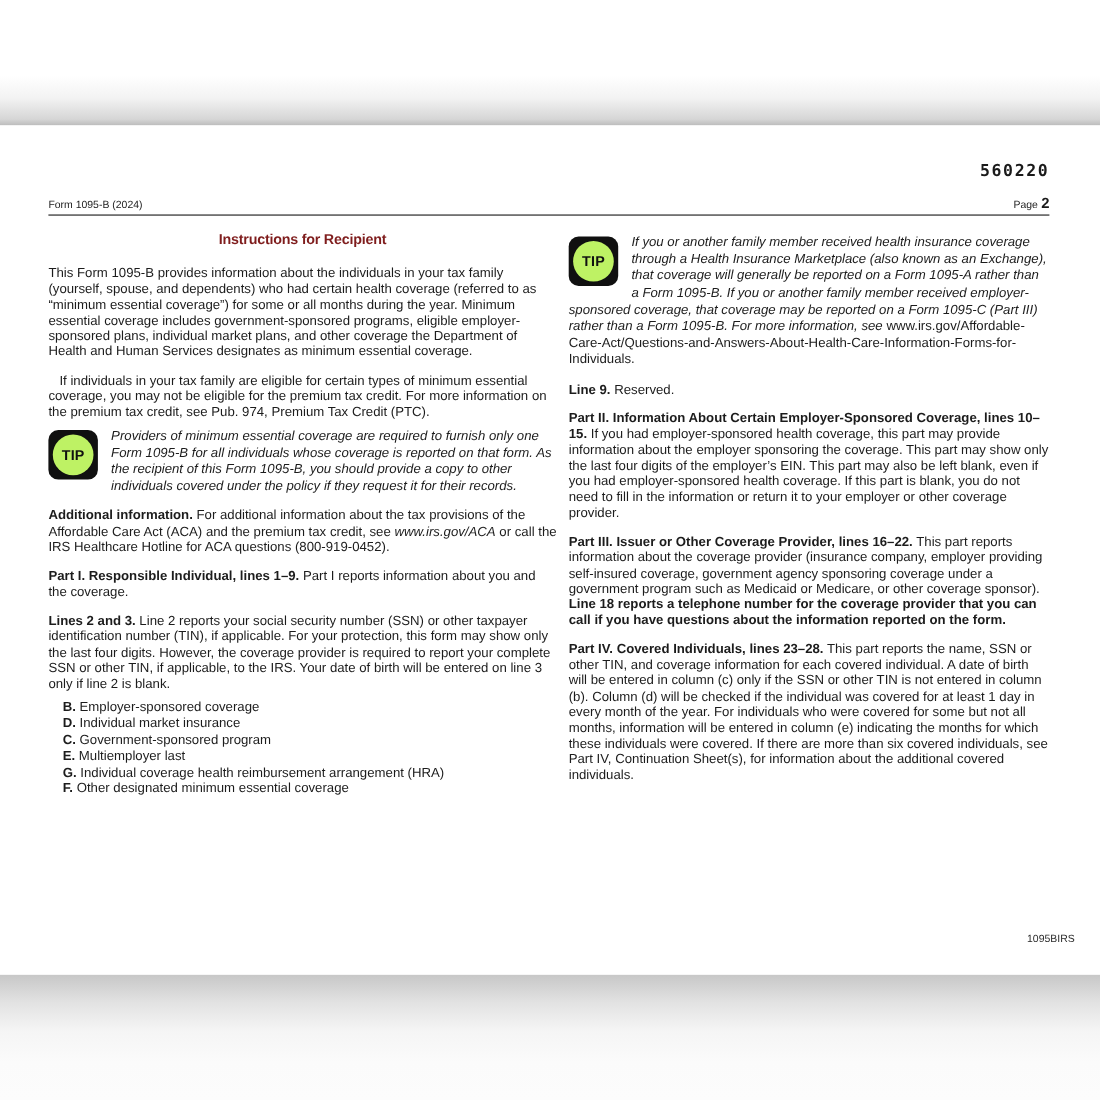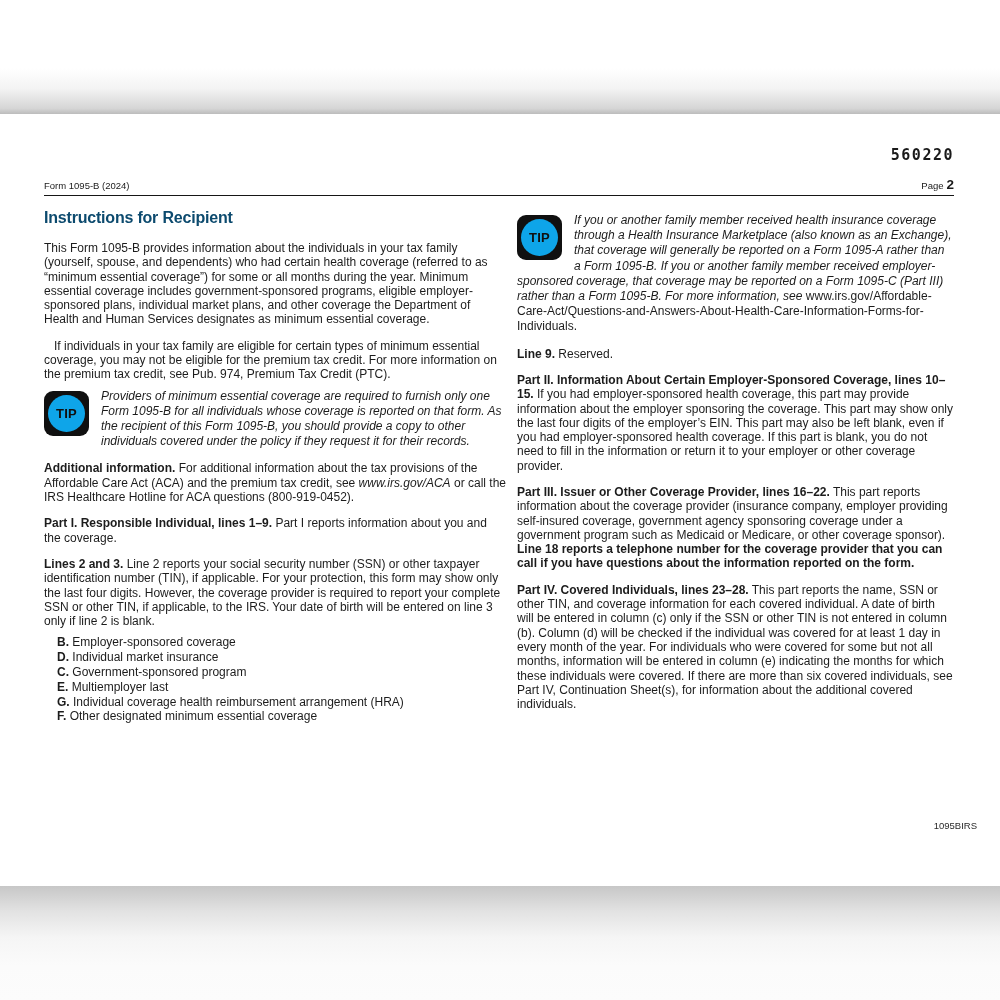--- a/index.html
+++ b/index.html
@@ -41,44 +41,44 @@
   .rule {
     position: absolute; top: 81px; left: 44px; right: 46px;
     border-top: 1.7px solid #161616;
   }
 
   .col { position: absolute; font-size: 12px; line-height: 14.3px; color: #1c1c1c; }
   .col-left  { left: 44px;  width: 462px; top: 93px; }
   .col-right { left: 517px; width: 437px; top: 97px; }
 
   h1.doc-title {
-    font-size: 16px; line-height: 22px; margin: 0 0 7px 0;
-    font-weight: bold; letter-spacing: -0.2px; color: #0c4a6e;
+    font-size: 13px; line-height: 22px; margin: 0 0 7px 0;
+    font-weight: bold; letter-spacing: -0.2px; color: #7f1d1d; text-align: center;
   }
   .col p { margin: 12px 0 7px 0; }
   .indent { text-indent: 10px; }
   b.lead { font-weight: bold; }
 
   .tipblock { font-style: italic; line-height: 15.2px; margin: 2px 0 7px 0; }
   .tipblock p { margin: 0 0 7px 0; }
   .tip-icon {
     float: left; width: 45px; height: 45px; background: #101010;
     border-radius: 9px; margin: 2px 12px 0 0;
     display: flex; align-items: center; justify-content: center;
   }
   .tip-circle {
-    width: 37px; height: 37px; border-radius: 50%; background: #0ea5e9;
+    width: 37px; height: 37px; border-radius: 50%; background: #bef264;
     display: flex; align-items: center; justify-content: center;
   }
   .tip-word { font-style: normal; font-weight: bold; font-size: 13px; letter-spacing: 0.2px; color: #101010; }
   .roman { font-style: normal; }
 
   .codes p { margin: 0 0 0 13px; line-height: 14.8px; }
 
-  .footer-code { position: absolute; top: 706px; right: 23px; font-size: 9.5px; color: #2a2a2a; }
+  .footer-code { position: absolute; top: 734px; right: 23px; font-size: 9.5px; color: #2a2a2a; }
 </style>
 </head>
 <body>
 
 <div class="scene">
   <div class="band-top"></div>
   <div class="band-bottom"></div>
 
   <div class="page">
 

